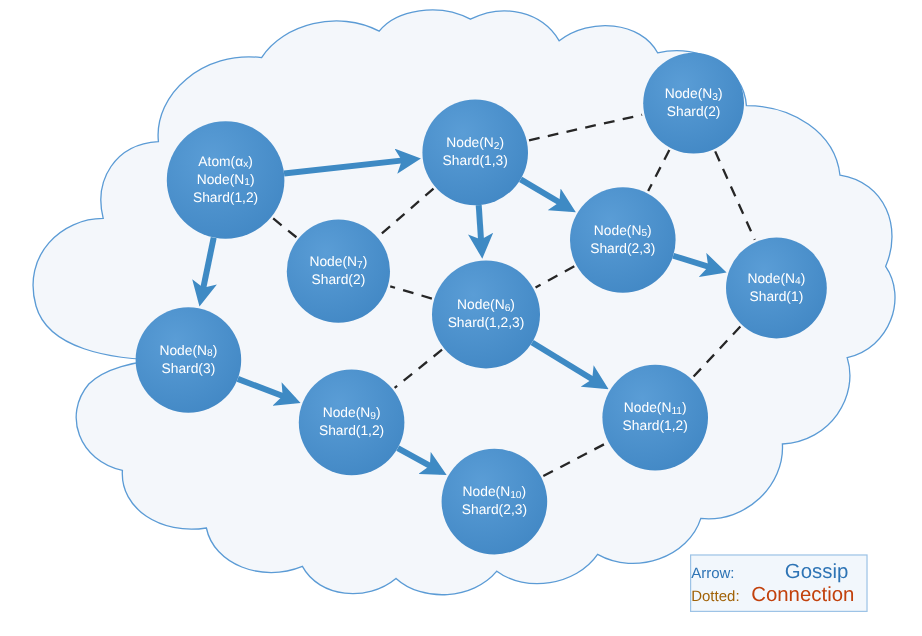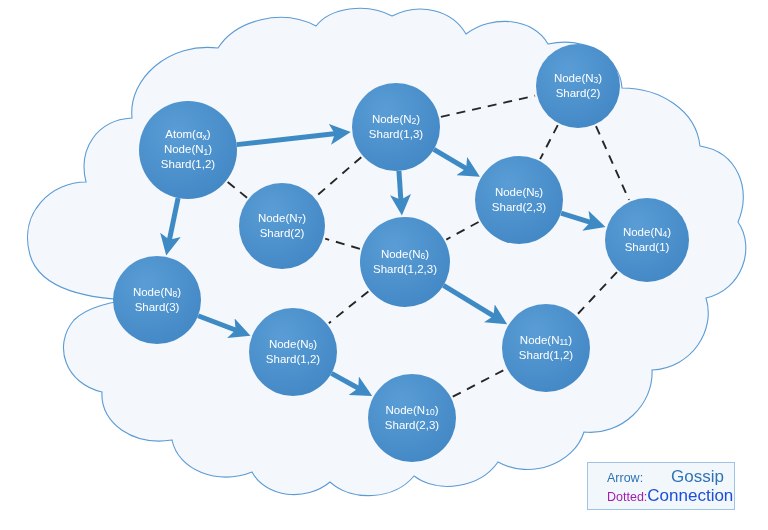--- a/index.html
+++ b/index.html
@@ -50,22 +50,21 @@
   .cloud-shape {
     fill: #f4f7fb;
     stroke: #5b9bd5;
     stroke-width: 1.1;
   }
   .legend-box {
     position: absolute;
     box-sizing: border-box;
     border: 1px solid #9dc3e6;
     background: #f2f7fc;
-    padding: 5px 10px 6px 19px;
-    margin-left: 12px;
+    padding: 5px 10px 6px 0;
   }
   .legend-row {
     display: flex;
     align-items: baseline;
     line-height: 18px;
   }
   .legend-key {
     width: 78px;
     font-size: 12.5px;
     color: #2e74b5;
@@ -176,18 +175,18 @@
         </g>
       </g>
   </svg>
 
   <div class="legend-box" id="legend-box" style="left: 575px; top: 462px; width: 148px; height: 48px; border-color: rgb(157, 195, 230); background: rgb(242, 247, 252);">
       <div class="legend-row">
         <span class="legend-key" style="color: rgb(46, 116, 181);">Arrow:</span>
         <span class="legend-val" style="color: rgb(46, 116, 181);">Gossip</span>
       </div>
       <div class="legend-row">
-        <span class="legend-key" style="color: #a21caf;">Dotted:</span>
-        <span class="legend-val" style="color: #1d4ed8;">Connection</span>
+        <span class="legend-key" style="color: #a16207;">Dotted:</span>
+        <span class="legend-val" style="color: #c2410c;">Connection</span>
       </div>
     </div>
 
 </div>
 
 </body></html>

